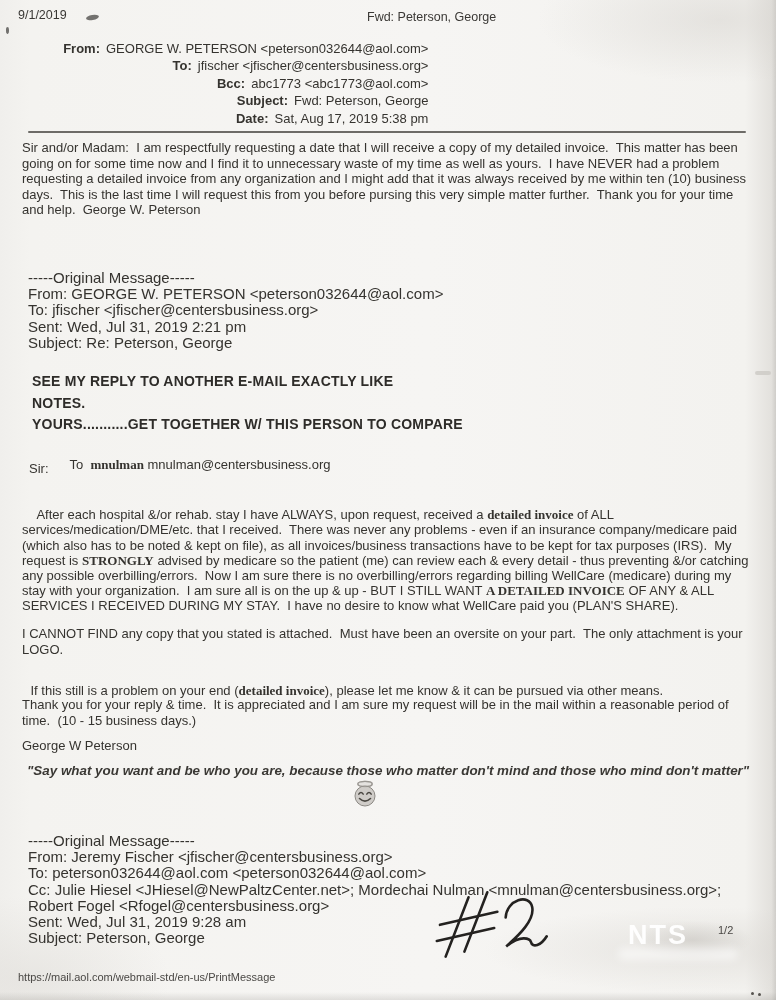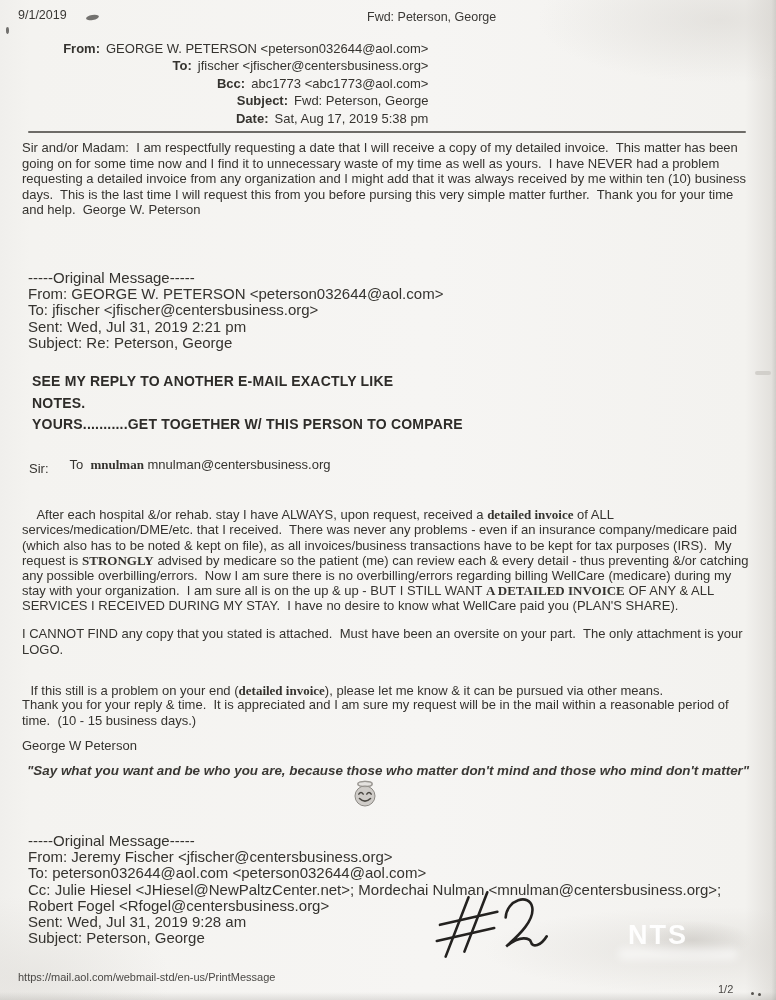--- a/index.html
+++ b/index.html
@@ -150,17 +150,17 @@
         <path d="M74,36 C76,18 99,13 101,27 C103,40 87,54 73,65 C88,54 97,58 98,62 C99,68 108,66 114,57"></path>
       </g>
     </svg>
   </div>
 
   <div class="abs watermark-wash"></div>
   <div class="abs watermark-text">NTS</div>
   <div class="abs watermark-text2"></div>
 
   <div class="abs footer" style="top:971px;left:18px;">https://mail.aol.com/webmail-std/en-us/PrintMessage</div>
-  <div class="abs footer" style="top:983px;left:718px;">1/2</div>
+  <div class="abs footer" style="top:924px;left:718px;">1/2</div>
   <div class="dot" style="top:992px;left:751px;width:3px;height:3px;"></div>
   <div class="dot" style="top:993px;left:758px;width:3px;height:3px;"></div>
 
 </div>
 
 </body></html>

